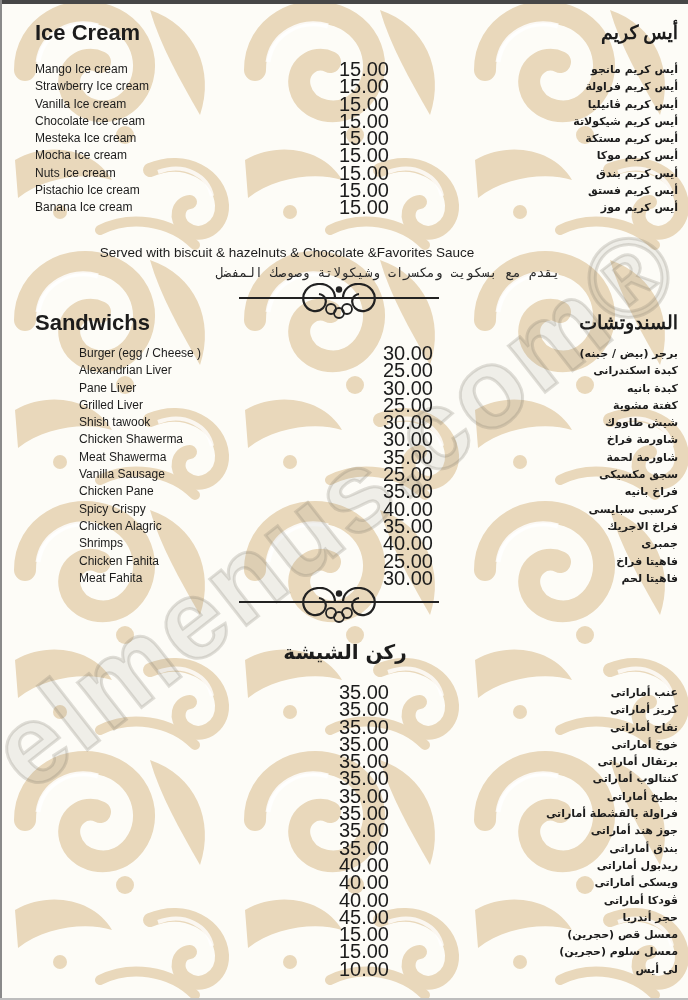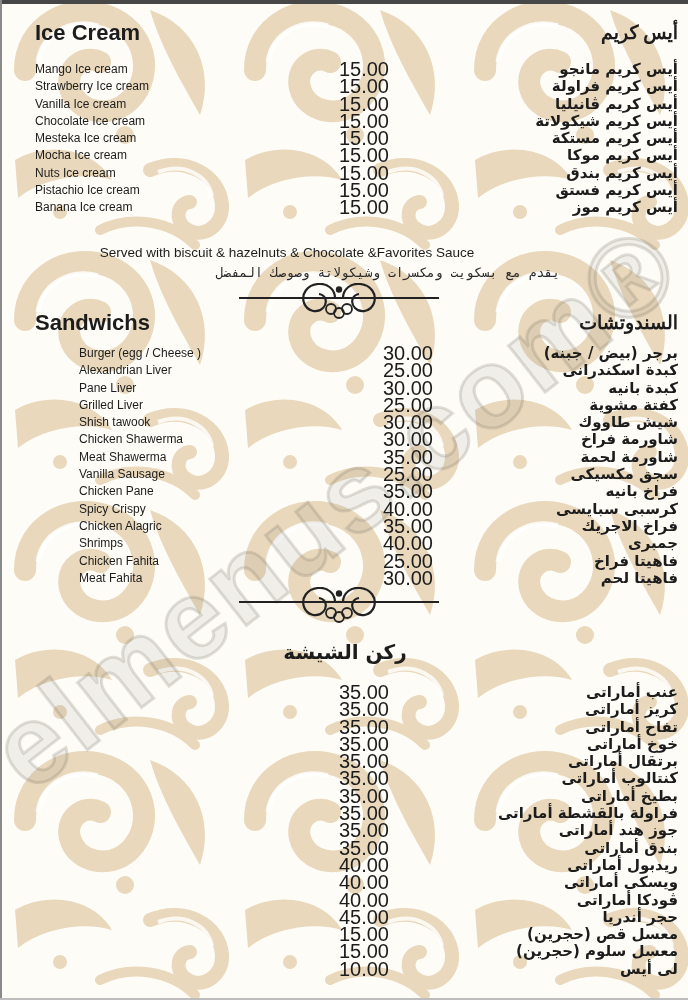--- a/index.html
+++ b/index.html
@@ -37,21 +37,21 @@
                  font-family:"DejaVu Sans",sans-serif; }
 
   .rows { position:absolute; left:0; right:0; }
   #rows-ice    { top:61px; }
   #rows-sand   { top:345px;padding-left:44px; }
   #rows-shisha { top:684px; }
   .row { position:relative; height:17.3px; }
   .row .en    { position:absolute; left:35px; top:0; font-size:12px; line-height:17.3px; white-space:nowrap; }
   .row .price { position:absolute; left:281px; width:108px; top:0; text-align:right;
                 font-size:20px; line-height:17.3px; }
-  .row .ar    { position:absolute; right:10px; top:0; font-size:15px; line-height:17.3px;
+  .row .ar    { position:absolute; right:10px; top:0; font-size:11px; line-height:17.3px;
                 font-weight:bold; direction:rtl; white-space:nowrap;
                 font-family:"DejaVu Sans",sans-serif; }
 
   .note-en { position:absolute; top:245px; left:0; width:530px; text-align:center; font-size:13.5px;padding-left:44px; }
   .note-ar { position:absolute; top:265px; left:0; width:560px; font-size:13px;
              direction:rtl; font-family:Liberation Mono, monospace; color:#2a2a2a; }
 
   .divider { position:absolute; left:239px; width:200px; height:36px; }
   #div1 { top:283px; }
   #div2 { top:587px; }

